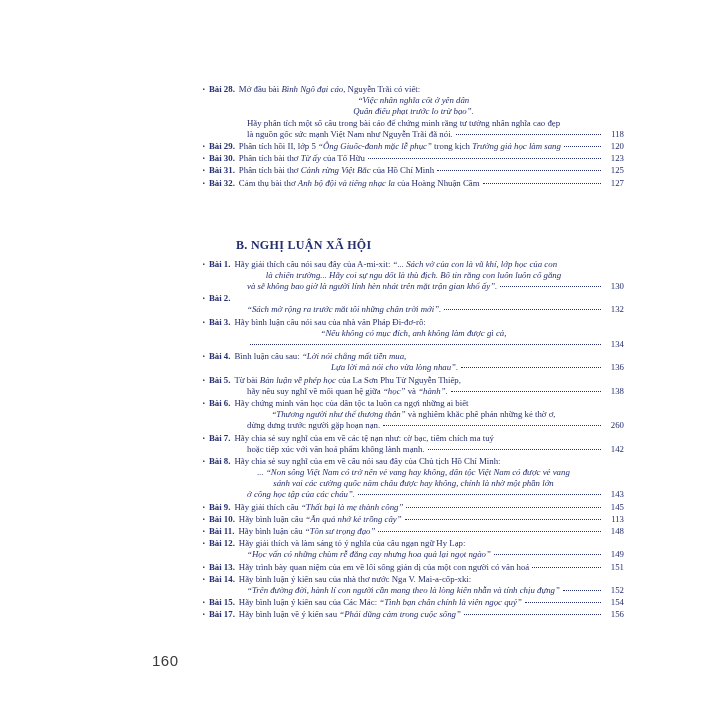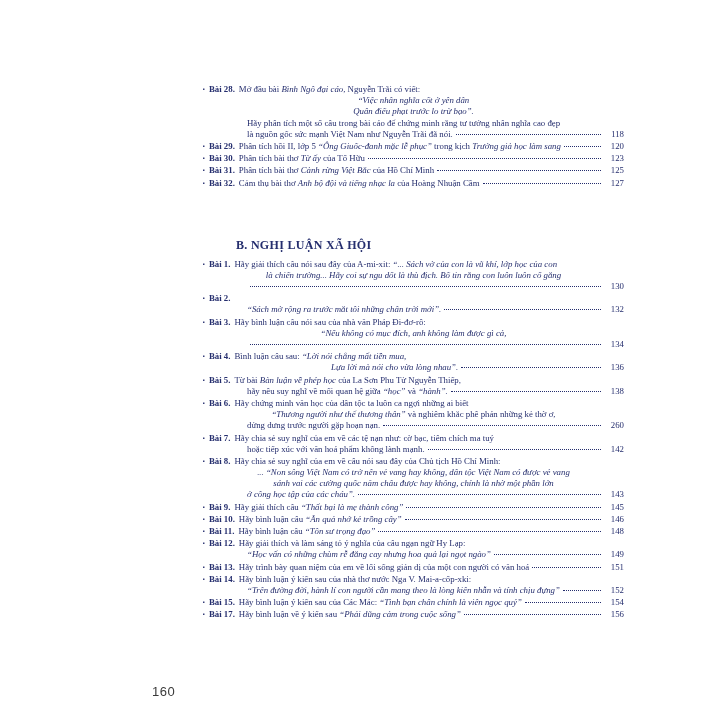--- a/index.html
+++ b/index.html
@@ -28,22 +28,22 @@
     flex:1 1 auto;min-width:10px;margin:0 3px;
     border-bottom:1.2px dotted var(--ink);
     transform:translateY(-2px);
   }
   .pg{flex:0 0 auto;min-width:20px;text-align:right;}
   .section-header{
     font-weight:bold;font-size:12px;letter-spacing:0.3px;
     margin:50px 0 8px 0;padding-left:66px;line-height:12px;
   }
   .footer-page-number{
-    position:absolute;left:152px;top:684px;
-    font-size:13px;letter-spacing:0.5px;color:#3a3a3a;
+    position:absolute;left:152px;top:652px;
+    font-size:15px;letter-spacing:0.5px;color:#3a3a3a;
     font-family:"Liberation Sans", sans-serif;
   }
 </style>
 </head>
 <body style="--ink: #252e6e;">
 
 <div class="page">
   <div class="toc">
     <div>
         <div class="toc-item">
@@ -109,20 +109,21 @@
         <div class="toc-item">
           <div class="line left">
             <span class="bullet">▪</span>
             <span class="label">Bài 1.</span>
             <span class="text"><span>Hãy giải thích câu nói sau đây của A-mi-xit: </span><span class="it">“... Sách vở của con là vũ khí, lớp học của con</span></span>
           </div>
           <div class="line center">
             <span class="text"><span class="it">là chiến trường... Hãy coi sự ngu dốt là thù địch. Bố tin rằng con luôn luôn cố gắng</span></span>
           </div>
           <div class="line indent">
+            <span class="text"><span class="it">và sẽ không bao giờ là người lính hèn nhát trên mặt trận gian khổ ấy”.</span></span>
             <span class="dots"></span>
             <span class="pg">130</span>
           </div>
         </div>
         <div class="toc-item">
           <div class="line left">
             <span class="bullet">▪</span>
             <span class="label">Bài 2.</span>
           </div>
           <div class="line indent">
@@ -222,21 +223,21 @@
             <span class="dots"></span>
             <span class="pg">145</span>
           </div>
         </div>
         <div class="toc-item">
           <div class="line left">
             <span class="bullet">▪</span>
             <span class="label">Bài 10.</span>
             <span class="text"><span>Hãy bình luận câu </span><span class="it">“Ăn quả nhớ kẻ trồng cây”</span></span>
             <span class="dots"></span>
-            <span class="pg">146</span>
+            <span class="pg">113</span>
           </div>
         </div>
         <div class="toc-item">
           <div class="line left">
             <span class="bullet">▪</span>
             <span class="label">Bài 11.</span>
             <span class="text"><span>Hãy bình luận câu </span><span class="it">“Tôn sư trọng đạo”</span></span>
             <span class="dots"></span>
             <span class="pg">148</span>
           </div>

